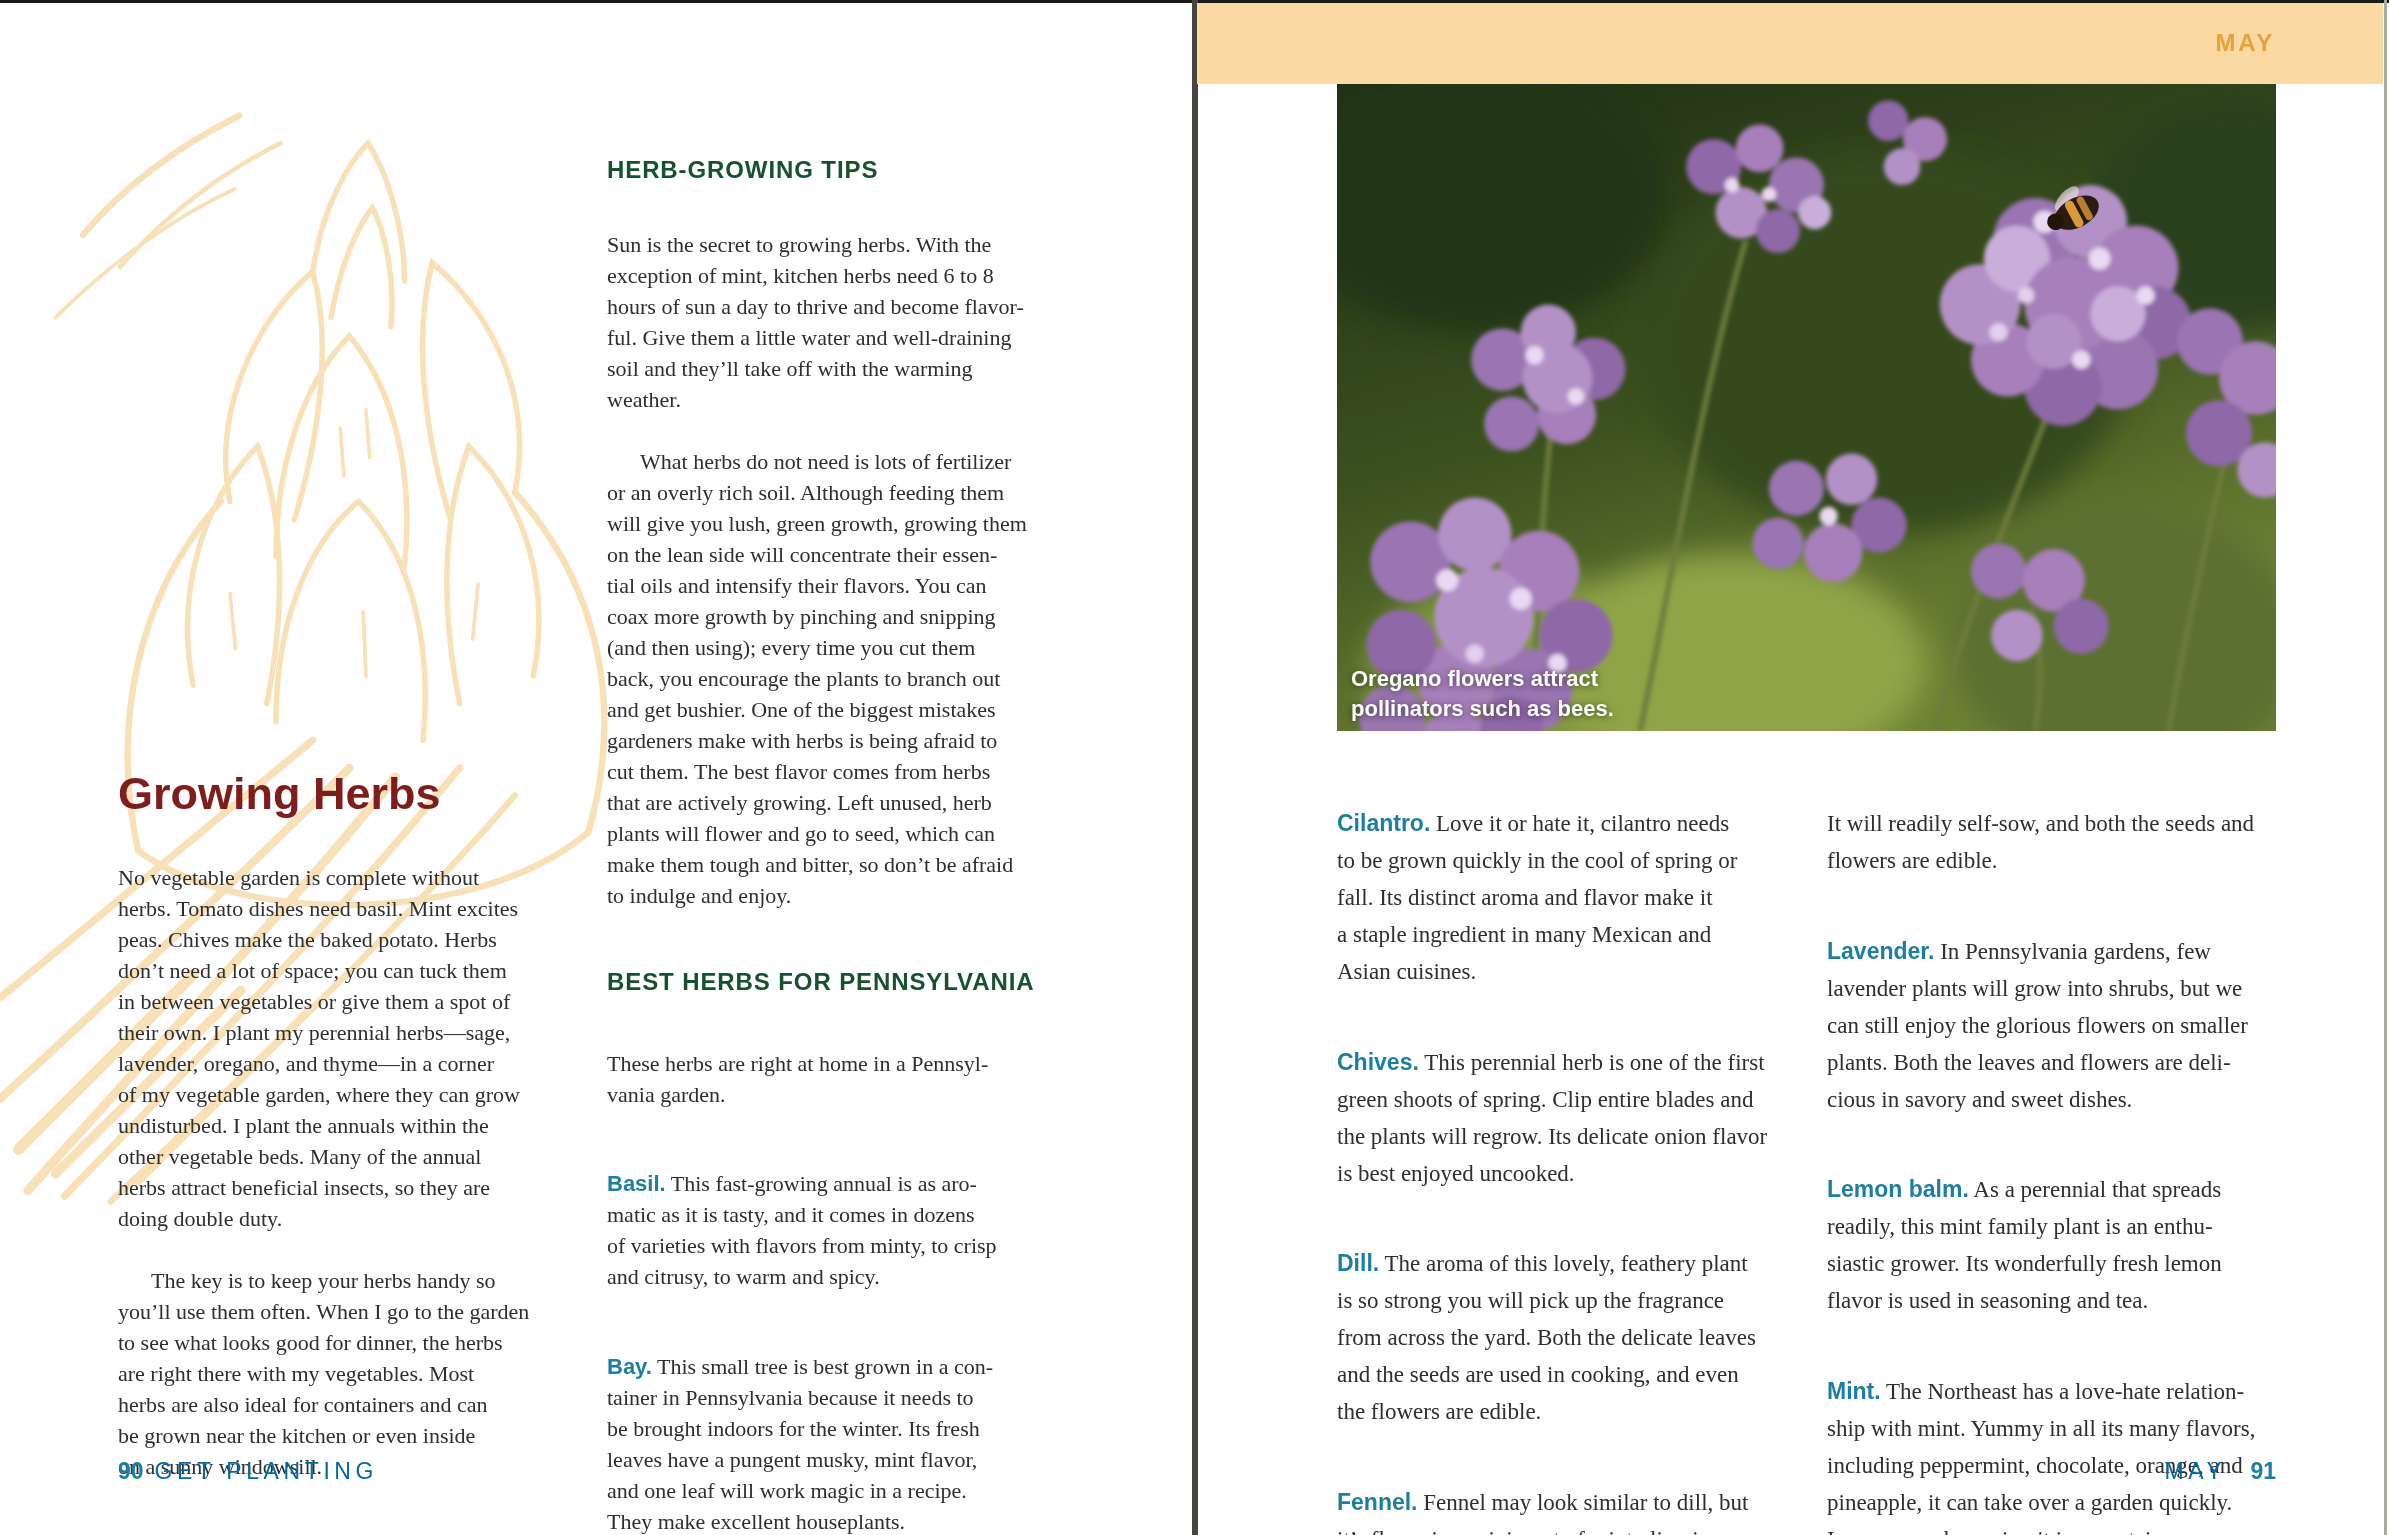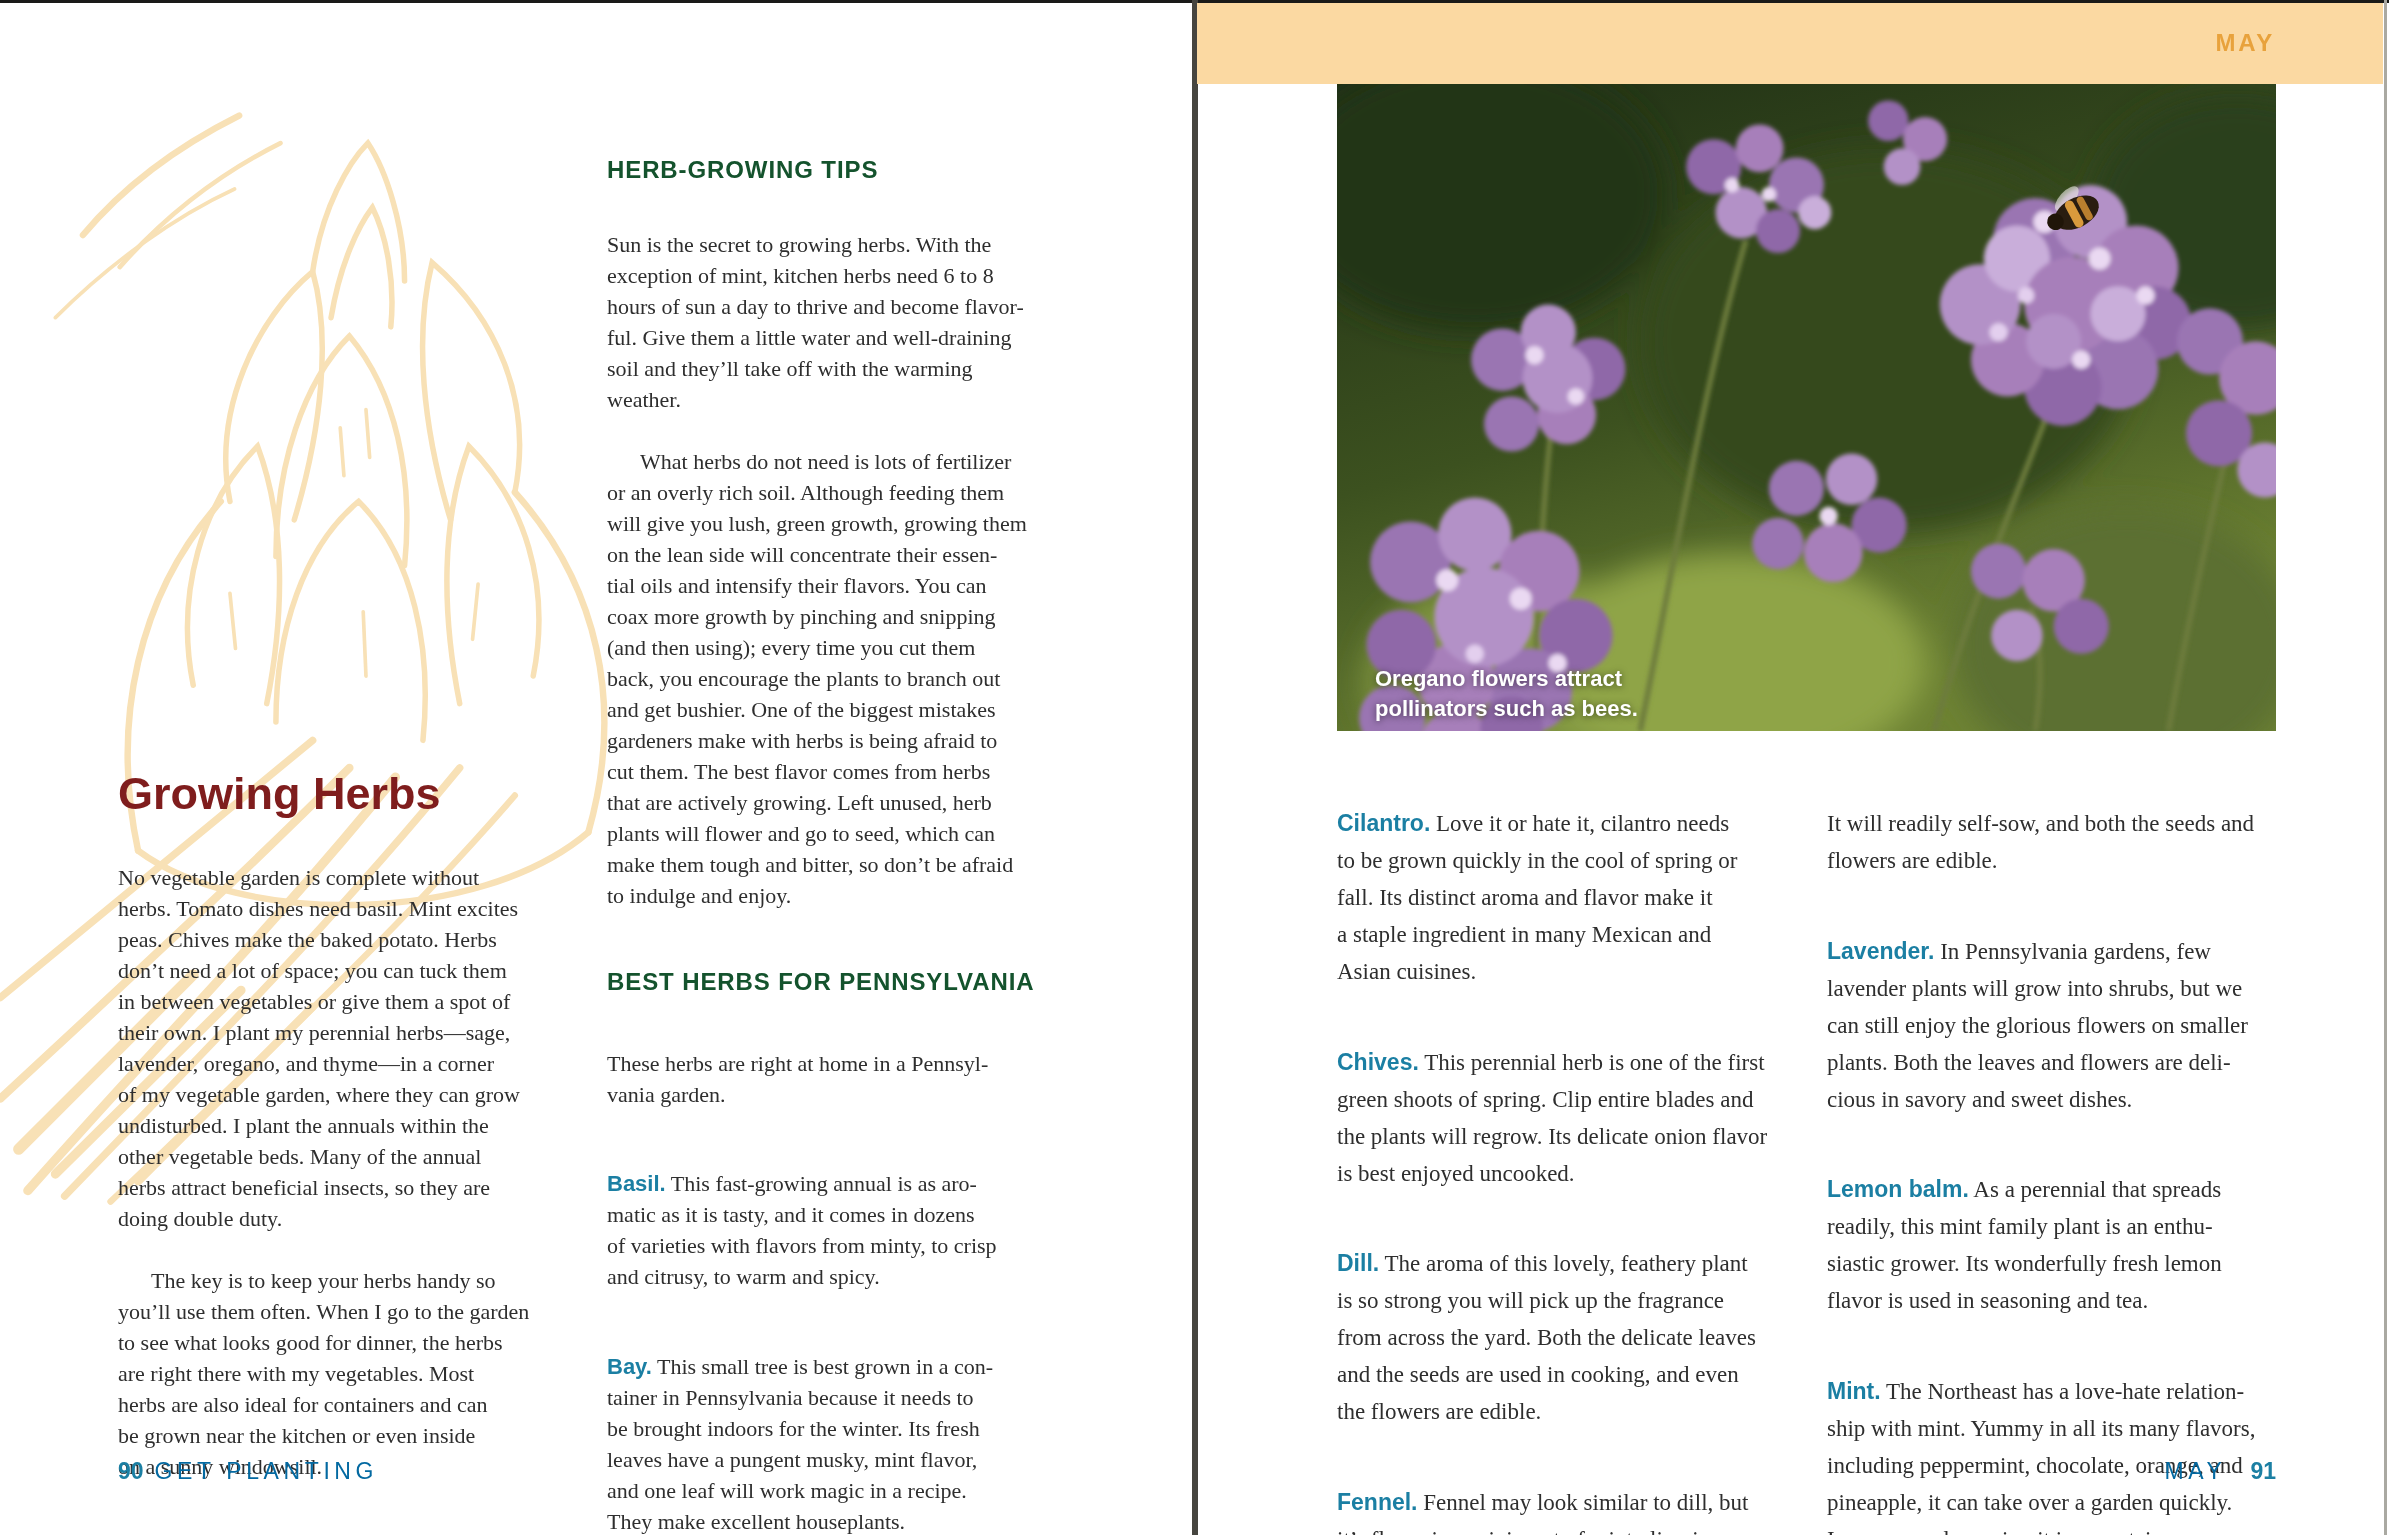--- a/index.html
+++ b/index.html
@@ -26,21 +26,21 @@
   .entry{margin-top:27.6px;}
   .herb-name{font-family:"Liberation Sans","DejaVu Sans",sans-serif;font-weight:bold;color:#1b7fa3;}
 
   .band{position:absolute;left:1197px;top:2.8px;width:1186px;height:81px;background:#fbd9a2;
         display:flex;align-items:center;justify-content:flex-end;padding-right:108px;box-sizing:border-box;}
   .band-label{font-family:"Liberation Sans","DejaVu Sans",sans-serif;font-weight:bold;
               font-size:24px;color:#e8a23c;letter-spacing:2.8px;}
 
   .photo{position:absolute;left:1337px;top:84px;width:939px;height:647px;overflow:hidden;background:#33481f;}
   .photo svg{display:block;width:100%;height:100%;}
-  .caption{position:absolute;left:38px;bottom:7.4px;font-family:"Liberation Sans","DejaVu Sans",sans-serif;
+  .caption{position:absolute;left:14px;bottom:7.4px;font-family:"Liberation Sans","DejaVu Sans",sans-serif;
            font-weight:bold;font-size:22px;line-height:30px;color:#ffffff;white-space:pre-line;
            text-shadow:0 0.9px 7.4px rgba(0,0,0,0.55);}
 
   .rcol{position:absolute;top:768px;font-size:23px;line-height:37px;white-space:pre-line;}
   .rcol1{left:1337px;width:482px;}
   .rcol2{left:1827px;width:519px;}
   .rentry{margin:0 0 16.5px 0;}
   .cont{margin:0 0 16.5px 0;}
 
   .footer{position:absolute;top:1458px;display:flex;align-items:baseline;

